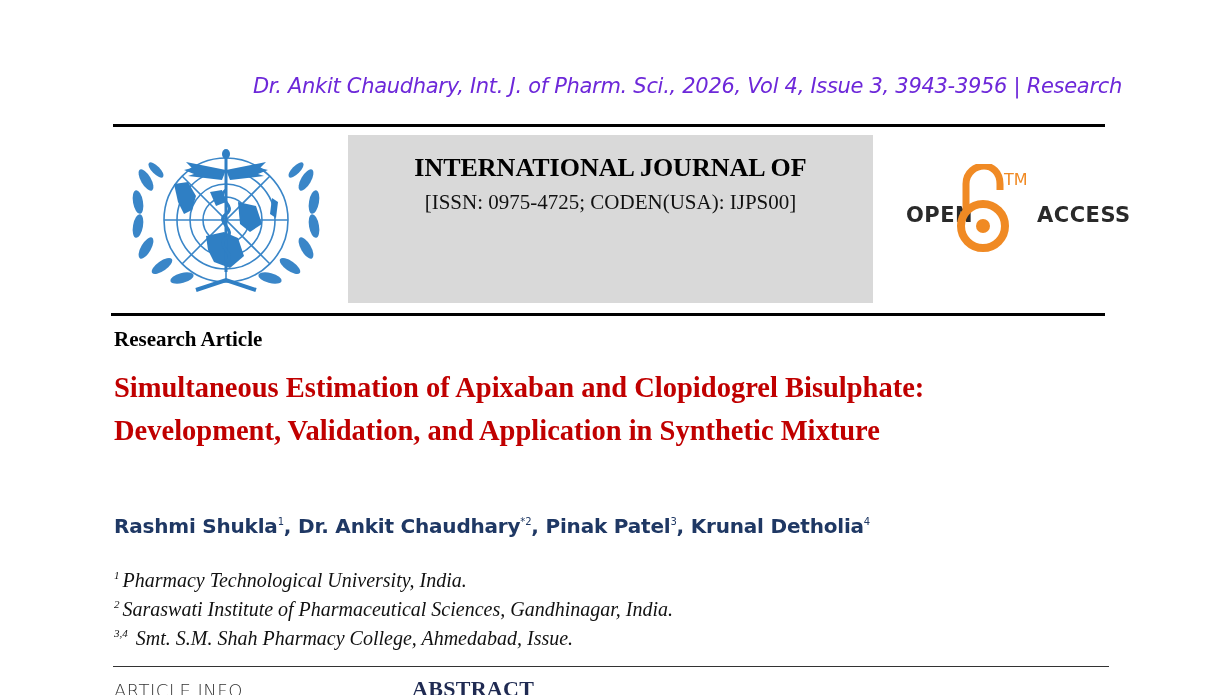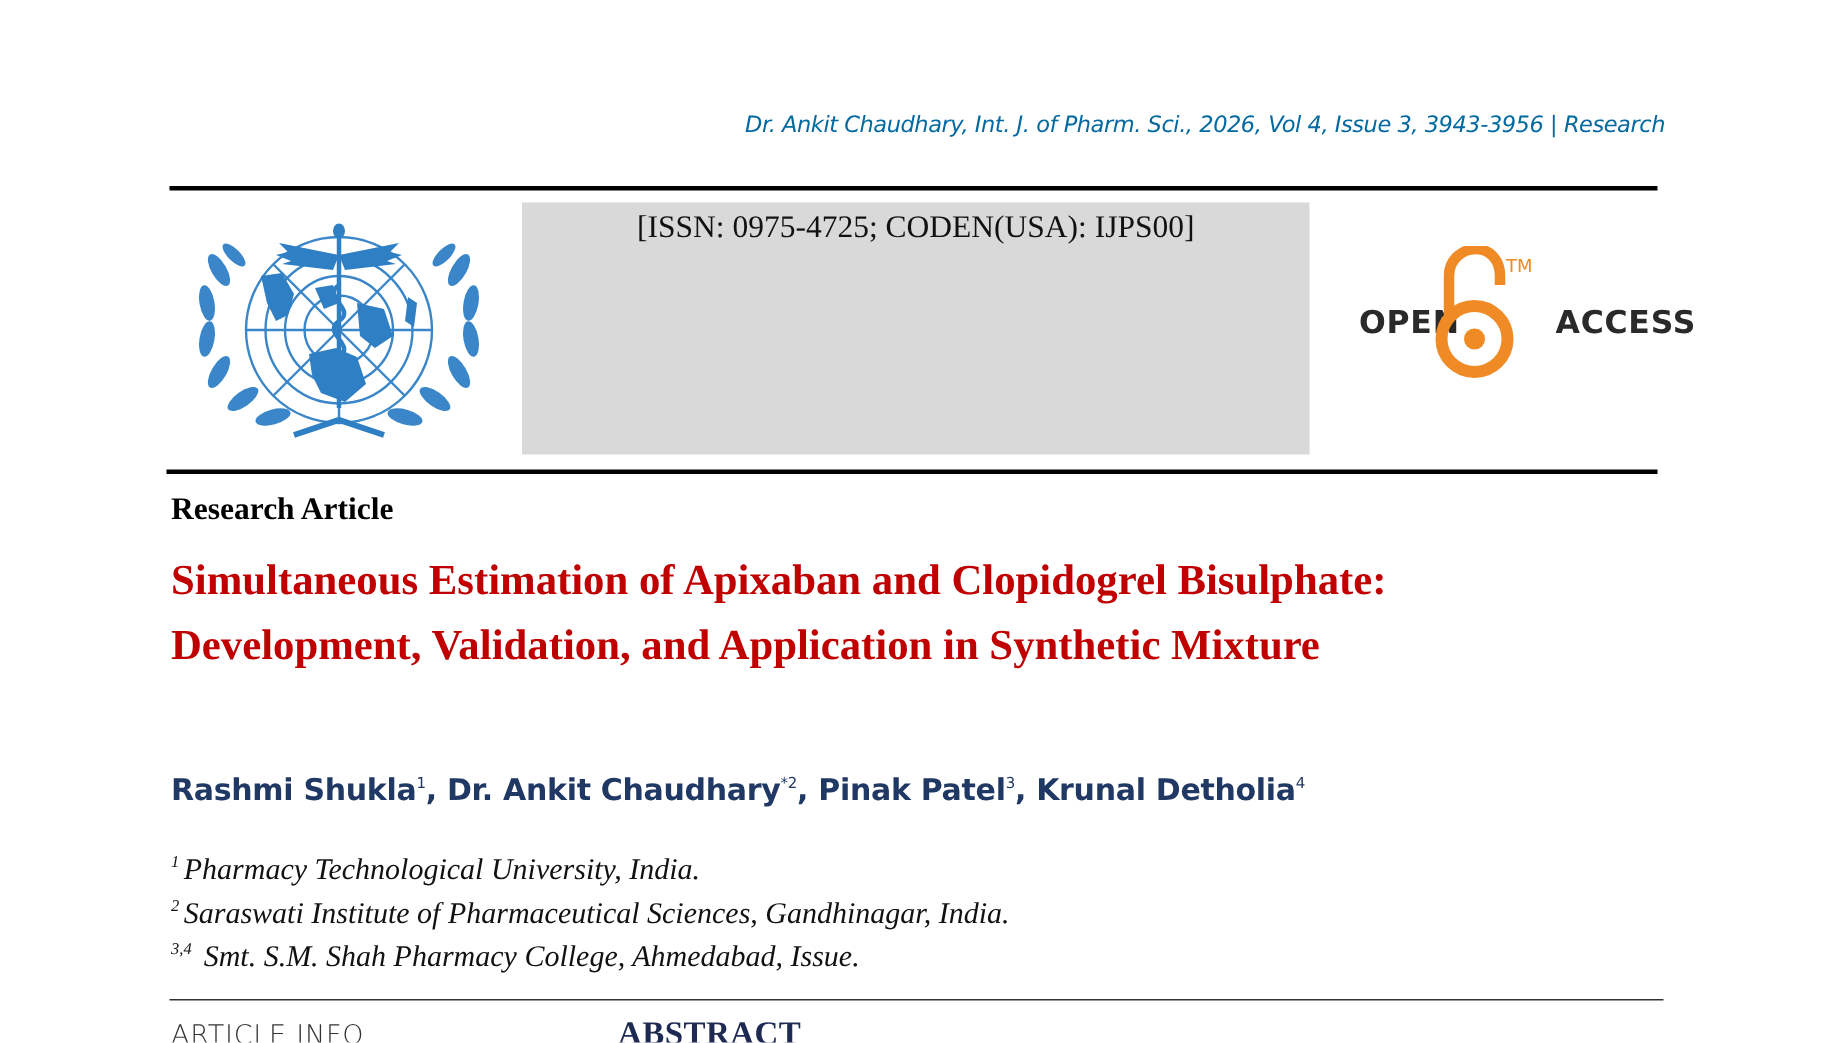--- a/index.html
+++ b/index.html
@@ -11,25 +11,25 @@
     width: 1220px;
     height: 695px;
     position: relative;
     overflow: hidden;
     font-family: "Liberation Serif", serif;
     color: #000;
   }
   .running-header {
     position: absolute;
     top: 74px;
-    right: 110px;
+    right: 98px;
     font-family: "DejaVu Sans", sans-serif;
     font-style: italic;
-    font-size: 15px;
-    color: #0369a1;
+    font-size: 21px;
+    color: #6d28d9;
     letter-spacing: -0.3px;
     white-space: nowrap;
   }
   .rule-top {
     position: absolute;
     left: 113px;
     top: 124px;
     width: 992px;
     height: 3px;
     background: #000;
@@ -89,21 +89,21 @@
     letter-spacing: 0.5px;
     margin-left: 26px;
   }
   .oa-open { left: 0; }
   .oa-access { left: 131px; }
   .oa-tm {
     position: absolute;
     left: 124px;
     top: 10px;
     font-family: "DejaVu Sans", sans-serif;
-    font-size: 12px;
+    font-size: 16px;
     color: #f08a24;
   }
   .oa-lock {
     position: absolute;
     left: 74px;
     top: 4px;
     width: 56px;
     height: 88px;
   }
   .article-type {
@@ -240,20 +240,21 @@
     <ellipse cx="188" cy="86" rx="5" ry="12" transform="rotate(-10 188 86)"></ellipse>
     <ellipse cx="180" cy="108" rx="5" ry="12" transform="rotate(-30 180 108)"></ellipse>
     <ellipse cx="164" cy="126" rx="5" ry="12" transform="rotate(-55 164 126)"></ellipse>
     <ellipse cx="144" cy="138" rx="5" ry="12" transform="rotate(-75 144 138)"></ellipse>
     <ellipse cx="170" cy="30" rx="4" ry="10" transform="rotate(45 170 30)"></ellipse>
   </g>
   <path d="M70 150 L100 140 L130 150" fill="none" stroke="#2f7fc4" stroke-width="4"></path>
 </svg>
 
 <div class="masthead-box">
+  <div class="masthead-title">INTERNATIONAL JOURNAL OF</div>
   <div class="masthead-line">[ISSN: 0975-4725; CODEN(USA): IJPS00]</div>
 </div>
 
 <div class="oa-logo">
   <span class="oa-word oa-open">OPEN</span>
   <svg class="oa-lock" viewBox="0 0 56 88" xmlns="http://www.w3.org/2000/svg">
     <path d="M12 46 L12 20 C12 8, 22 2, 30 2 C38 2, 46 8, 46 20 L46 26" fill="none" stroke="#f08a24" stroke-width="7"></path>
     <circle cx="29" cy="62" r="22" fill="none" stroke="#f08a24" stroke-width="8"></circle>
     <circle cx="29" cy="62" r="7" fill="#f08a24"></circle>
   </svg>

